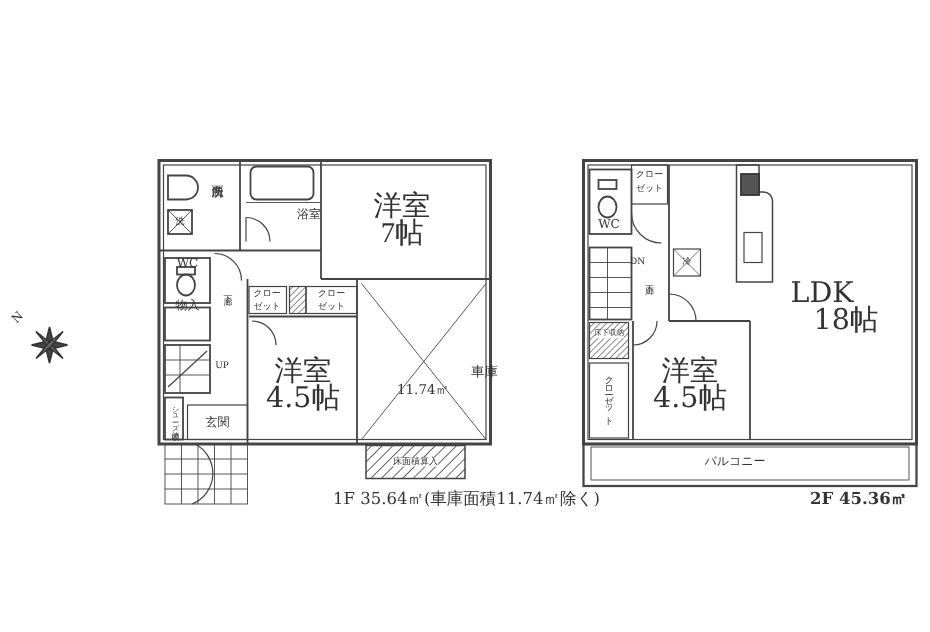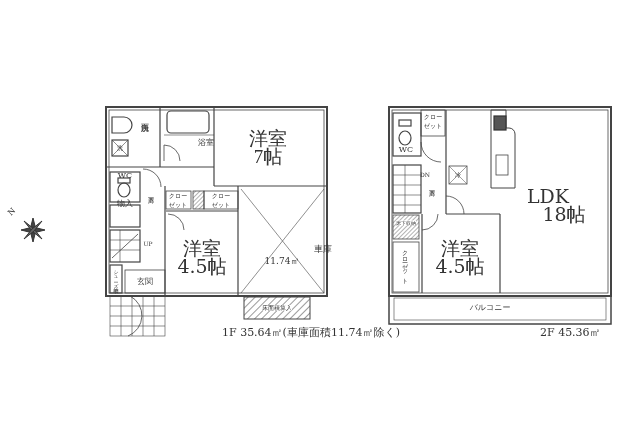--- a/index.html
+++ b/index.html
@@ -176,13 +176,13 @@
 <span class="lbl tiny c" style="left:425px;top:175px;">DN</span>
 <span class="lbl tiny vert" style="left:429px;top:185px;">廊下</span>
 <span class="lbl tiny c" style="left:458px;top:175px;">冷</span>
 <span class="lbl room c" style="left:548px;top:196px;">LDK</span>
 <span class="lbl room c" style="left:548px;top:214px;margin-left:16px;">18帖</span>
 <span class="lbl tiny c" style="left:406px;top:223px;font-size:5px;background:#fff;">床下収納</span>
 <span class="lbl tiny vert" style="left:402px;top:246px;">クローゼット</span>
 <span class="lbl room c" style="left:460px;top:248px;">洋室</span>
 <span class="lbl room c" style="left:460px;top:266px;">4.5帖</span>
 <span class="lbl small c" style="left:490px;top:308px;">バルコニー</span>
-<span class="lbl area" style="left:540px;top:327px;">2F 45.36㎡</span>
+<span class="lbl area" style="left:540px;top:327px;font-weight:bold;">2F 45.36㎡</span>
 
 </body></html>

